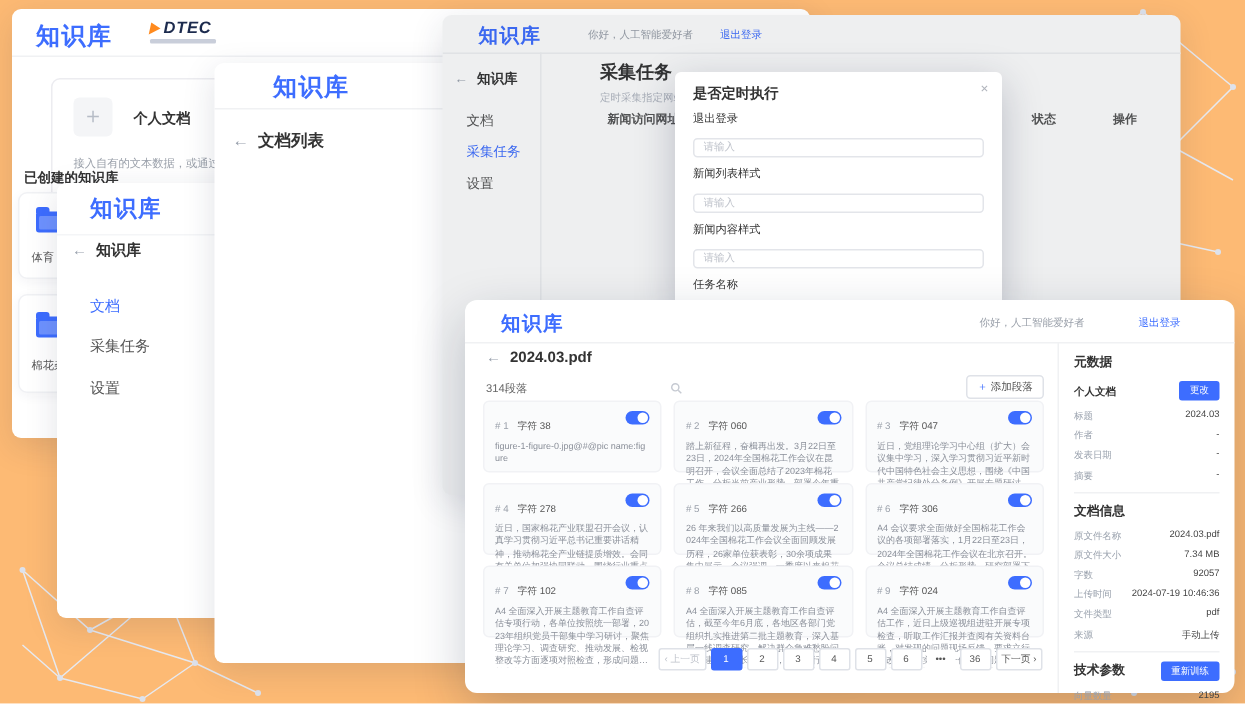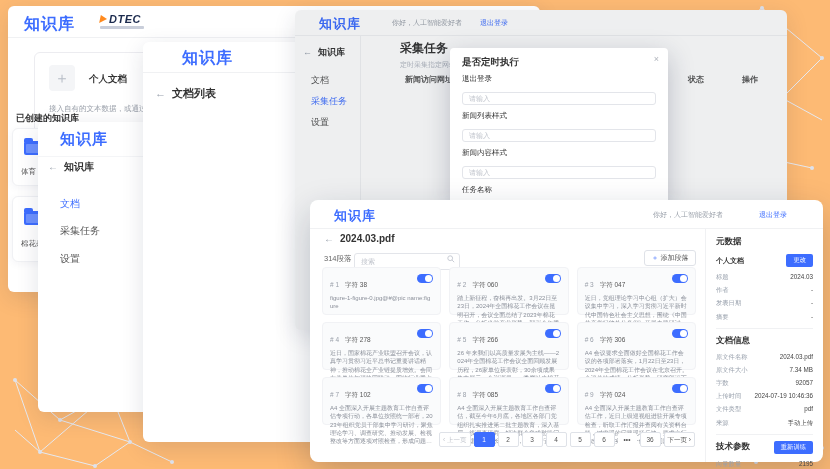--- a/index.html
+++ b/index.html
@@ -185,21 +185,20 @@
   <div class="win" style="left:310px;top:200px;width:513px;height:262px;z-index:40;border-radius:8px;box-shadow:0 12px 34px rgba(20,30,60,.22);">
     <div class="hdr" style="height:28px;">
       <span class="brand" style="position:absolute;left:24px;top:7px;font-size:13px;">知识库</span>
       <span class="gray" style="position:absolute;right:100px;top:10px;font-size:7px;">你好，人工智能爱好者</span>
       <span class="lnk" style="position:absolute;right:36px;top:10px;font-size:7px;">退出登录</span>
     </div>
 
     <div class="backrow" style="left:14px;top:33px;font-size:10px;"><span class="arrow">←</span><span>2024.03.pdf</span></div>
     <span style="position:absolute;left:14px;top:54px;font-size:7.5px;color:#666;">314段落</span>
     <div class="searchwrap">
-      <input class="inp" placeholder="搜索" style="">
       <svg width="8" height="8" viewBox="0 0 10 10">
           <circle cx="4" cy="4" r="3" fill="none" stroke="#c6cad2" stroke-width="1.2"></circle>
           <line x1="6.4" y1="6.4" x2="9" y2="9" stroke="#c6cad2" stroke-width="1.2"></line>
         </svg>
     </div>
     <button style="position:absolute;left:334px;top:50px;width:52px;height:16px;border:1px solid #dfe2e8;border-radius:3px;background:#fff;font-size:7px;color:#555;cursor:pointer;font-family:inherit;padding:0;"><span style="color:#3D6DFF;">＋</span> <span>添加段落</span></button>
 
     <div id="grid">
       <div class="card"><span class="cn"># 1</span><span class="ch">字符 38</span><span class="tog"></span><div class="ctext">figure-1-figure-0.jpg@#@pic name:figure</div></div>
       <div class="card"><span class="cn"># 2</span><span class="ch">字符 060</span><span class="tog"></span><div class="ctext">踏上新征程，奋楫再出发。3月22日至23日，2024年全国棉花工作会议在昆明召开，会议全面总结了2023年棉花工作，分析当前产业形势，部署今年重点任务。来自全国各地的代表、专家学者等参加会议，共商产业高质量发展大计，为实现棉业现代化凝聚共识与力量。</div></div>

